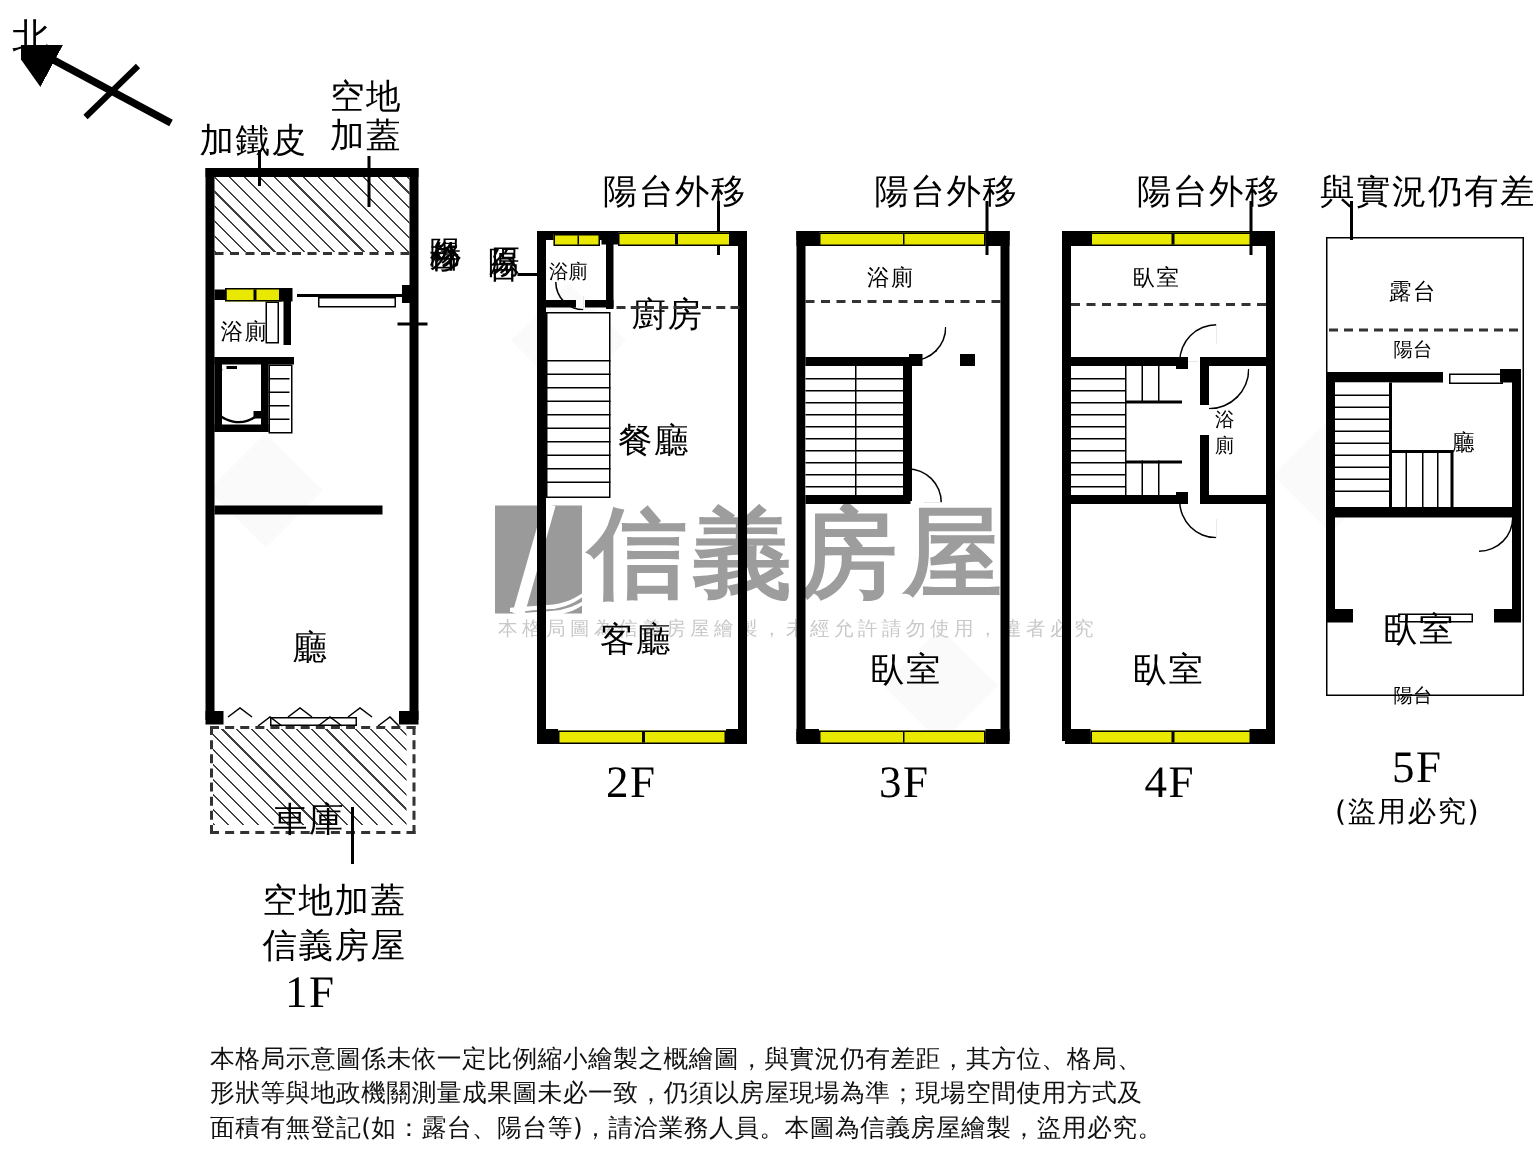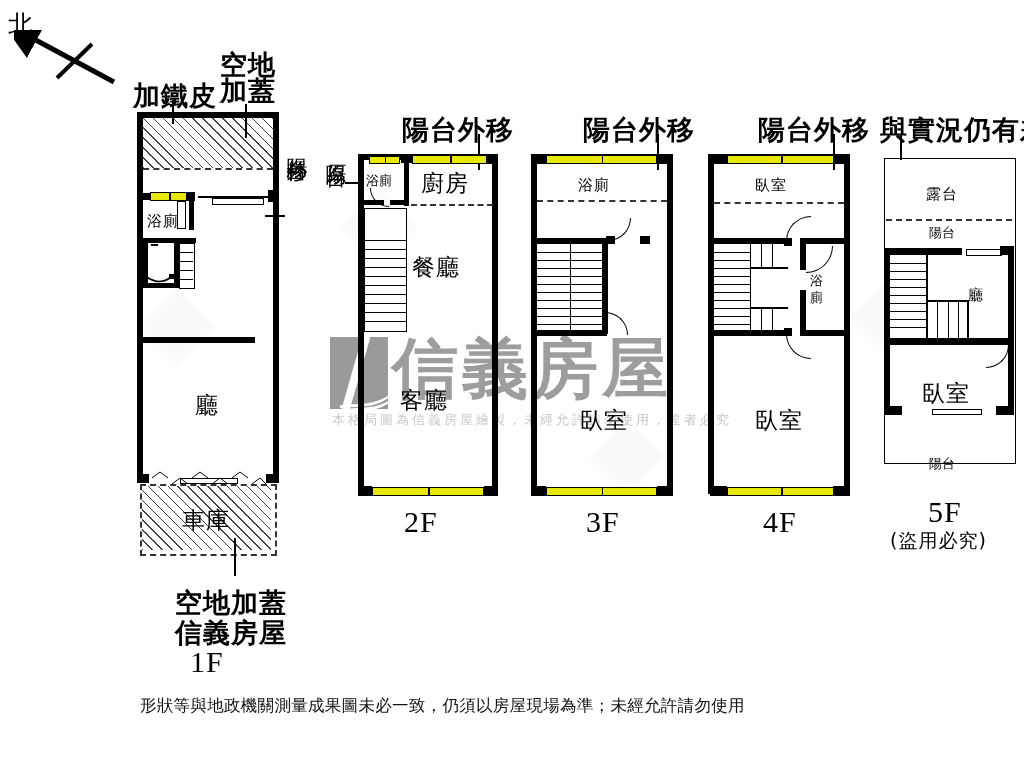--- a/index.html
+++ b/index.html
@@ -63,24 +63,24 @@
   }
   .stair{position:absolute;border:1.5px solid #000;box-sizing:border-box;background:#fff;}
   .door-arc{position:absolute;border:1.6px solid #000;background:transparent;}
 
   
   .lbl{
     position:absolute;
     font-family:"DejaVu Sans","Liberation Sans",sans-serif;
     color:#000;white-space:nowrap;
   }
-  .room{font-size:23px;letter-spacing:1px;}
+  .room{font-size:23px;letter-spacing:1px;margin-top:26px;}
   .room-sm{font-size:15px;letter-spacing:1px;}
   .room-xs{font-size:13px;letter-spacing:0px;}
-  .ann{font-size:27px;letter-spacing:1px;font-weight:bold;}
+  .ann{font-size:23px;letter-spacing:1px;}
   .ann-v{
     font-size:21px;letter-spacing:1px;
     writing-mode:vertical-rl;text-orientation:upright;line-height:1.05;
   }
   .floorname{
     font-family:"Liberation Serif","DejaVu Serif",serif;
     font-size:30px;letter-spacing:1px;
   }
   .floorsub{font-size:19px;letter-spacing:1px;}
   .north{
@@ -386,16 +386,18 @@
     <div class="door-arc" style="left:986px;top:345px;width:22px;height:22px;border-radius:0 0 100% 0;border-top:none;border-left:none;"></div>
 
     <div class="lbl room" style="left:922px;top:378px;">臥室</div>
     <div class="lbl room-xs" style="left:929px;top:455px;">陽台</div>
 
     <div class="lbl floorname" style="left:928px;top:495px;">5F</div>
     <div class="lbl floorsub" style="left:890px;top:528px;">(盜用必究)</div>
   </div>
 
   <div class="disclaimer">
-    <div>形狀等與地政機關測量成果圖未必一致，仍須以房屋現場為準；未經允許請勿使用</div>
+    <div>本格局示意圖係未依一定比例縮小繪製之概繪圖，與實況仍有差距，其方位、格局、</div>
+    <div>形狀等與地政機關測量成果圖未必一致，仍須以房屋現場為準；現場空間使用方式及</div>
+    <div>面積有無登記(如：露台、陽台等)，請洽業務人員。本圖為信義房屋繪製，盜用必究。</div>
   </div>
 
 </div>
 
 </body></html>

